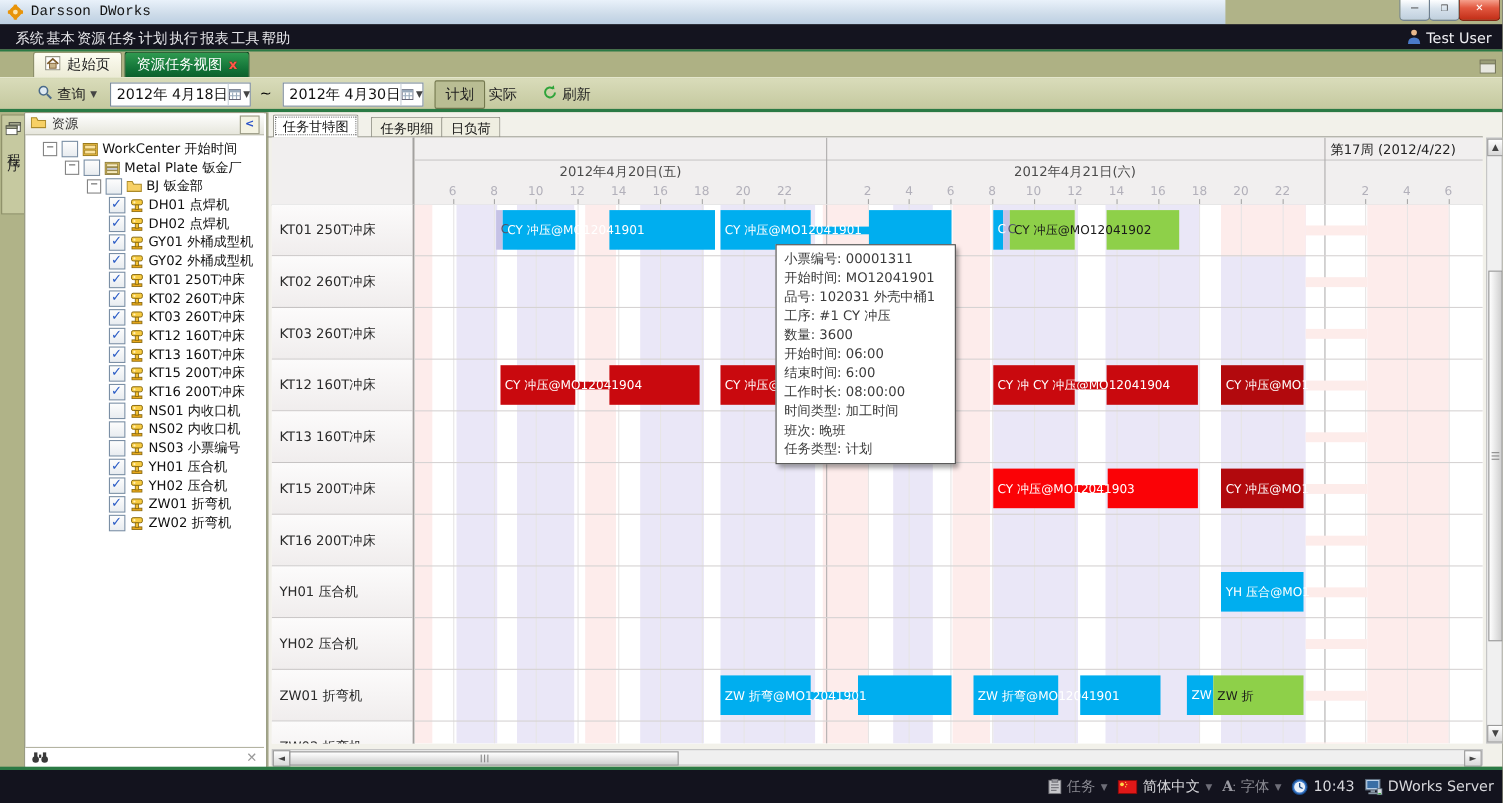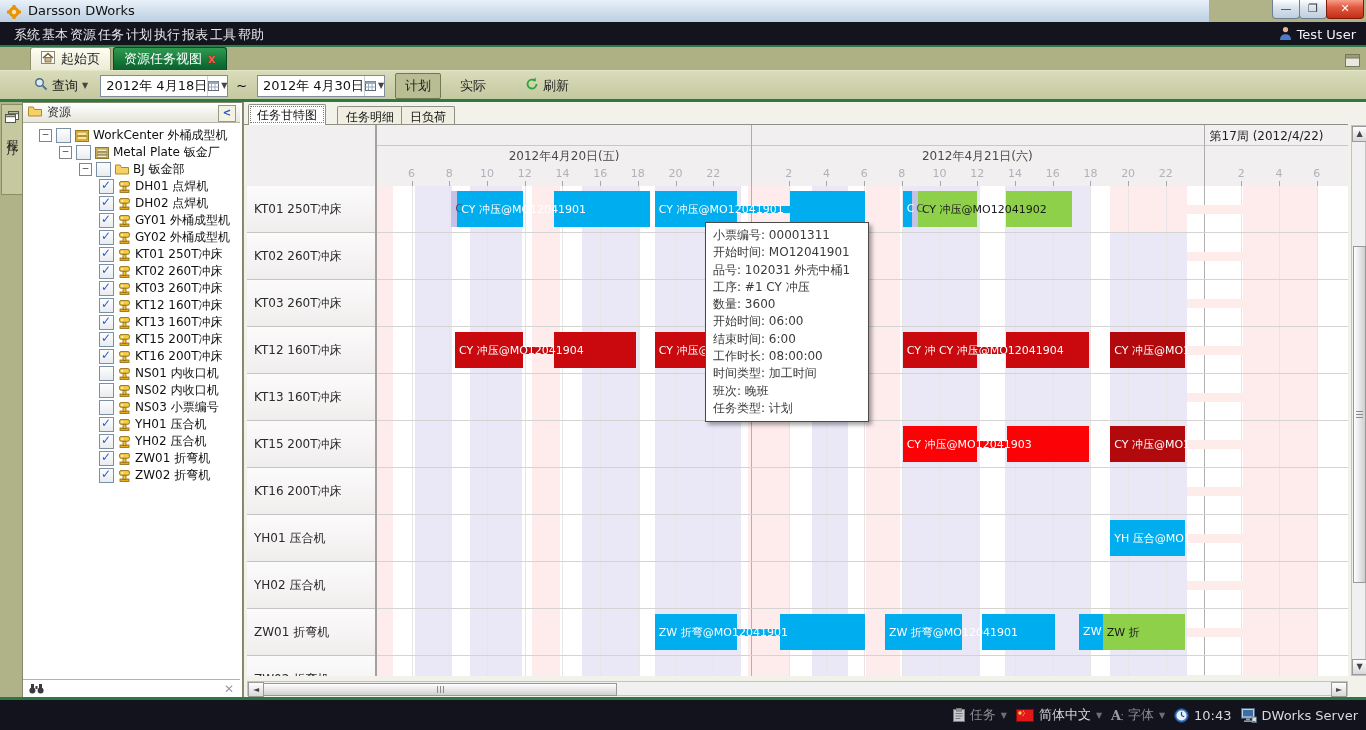--- a/index.html
+++ b/index.html
@@ -1,21 +1,21 @@
 <!DOCTYPE html>
 <html><head>
 <meta charset="utf-8">
 <style>
   html,body{margin:0;padding:0;background:#555;}
   #app{position:relative;width:1366px;height:730px;overflow:hidden;
        font-family:"DejaVu Sans",sans-serif;background:#b0b388;cursor:default;}
   .abs{position:absolute;}
   
-  #titlebar{left:0;top:0;width:1209px;height:22px;
-    background:linear-gradient(#e9f1fa,#cddbe9 60%,#bccfe2);border-bottom:1px solid #94a6b8;}
+  #titlebar{left:0;top:0;width:1114px;height:22px;
+    background:linear-gradient(#e9f1fa,#cddbe9 60%,#bccfe2);border-bottom:1px solid #94a6b8;font-family:Liberation Mono, monospace;}
   #title-text{left:28px;top:3px;font-size:13px;color:#111;}
   .winbtn{top:0;height:18px;border:1px solid #6e7f90;border-top:none;border-radius:0 0 4px 4px;
     background:linear-gradient(#fdfeff,#d7e2ec 45%,#bfcfdd);text-align:center;font-size:11px;color:#333;line-height:17px;}
   #btn-close{background:linear-gradient(#f6a08c,#e25840 40%,#c22e17);color:#fff;border-color:#7e1a0a;font-weight:bold;}
   
   #menubar{left:0;top:22px;width:1366px;height:23px;background:#14141f;}
   #menu-items{display:flex;gap:2px;padding:4px 0 0 14px;}
   .menu-item{color:#e6e6ea;font-size:13px;}
   #user-box{right:10px;top:26px;color:#f0f0f4;font-size:13px;display:flex;align-items:center;gap:5px;}
   #greenline1{left:0;top:45px;width:1366px;height:2px;background:#2b7a45;}
@@ -32,21 +32,21 @@
     border-top:1px solid #e4e6cc;display:flex;align-items:center;}
   .tb{display:flex;align-items:center;gap:4px;font-size:13px;color:#222;}
   #query-btn{margin-left:28px;padding:2px 6px;}
   .caret{font-size:8px;color:#444;}
   .datefield{width:126px;height:20px;background:#fff;border:1px solid #7d8d9c;display:flex;align-items:center;
     font-size:13px;color:#111;margin-left:6px;}
   .datefield .dtext{flex:1;padding-left:5px;white-space:nowrap;}
   .datefield .dbtn{width:30px;height:100%;display:flex;align-items:center;justify-content:center;gap:2px;border-left:1px solid #c8d0d8;}
   #tilde{margin:0 4px 0 8px;font-size:13px;}
   #btn-plan{margin-left:10px;padding:3px 9px;background:#b9bd93;border:1px solid #74784e;border-radius:2px;font-size:13px;}
-  #btn-actual{padding:3px 18px;background:transparent;border:1px solid transparent;font-size:13px;}
+  #btn-actual{padding:3px 2px;background:transparent;border:1px solid transparent;font-size:13px;}
   #btn-refresh{margin-left:14px;padding:2px 6px;}
   #greenline2{left:0;top:99px;width:1366px;height:3px;background:#2b7a45;}
   
   #leftstrip{left:0;top:102px;width:22px;height:595px;background:#b0b388;border-right:1px solid #999c74;}
   #side-tab{left:1px;top:104px;width:20px;height:86px;background:#c6c9a0;border:1px solid #8a8d66;
     display:flex;flex-direction:column;align-items:center;padding-top:3px;gap:4px;}
   #side-tab-label{writing-mode:vertical-rl;font-size:12px;color:#222;letter-spacing:2px;}
   
   #respanel{left:22px;top:102px;width:219px;height:595px;background:#fff;border:1px solid #84876a;}
   #res-header{left:0;top:0;width:217px;height:20px;background:linear-gradient(#ffffff,#e6e6dc);
@@ -251,21 +251,21 @@
         <div class="tnode" style="padding-left: 16px;">
           <div class="expander">−</div>
           <div class="cb"></div>
           <div class="ticon">
             <svg width="14" height="12" viewBox="0 0 14 12">
               <rect x="0.5" y="0.5" width="13" height="11" fill="#f2c24a" stroke="#9a7a1a"></rect>
               <rect x="2" y="2" width="10" height="3.4" fill="#fbe3a0" stroke="#9a7a1a" stroke-width="0.7"></rect>
               <rect x="2" y="6.5" width="10" height="3.4" fill="#fbe3a0" stroke="#9a7a1a" stroke-width="0.7"></rect>
             </svg>
           </div>
-          <span>WorkCenter 外桶成型机</span>
+          <span>WorkCenter 开始时间</span>
         </div>
         <div class="tnode" style="padding-left: 36px;">
           <div class="expander">−</div>
           <div class="cb"></div>
           <div class="ticon">
             <svg width="14" height="12" viewBox="0 0 14 12">
               <rect x="0.5" y="0.5" width="13" height="11" fill="#e8c862" stroke="#8a7a3a"></rect>
               <rect x="2" y="2" width="10" height="2.6" fill="#f8ecc0" stroke="#8a7a3a" stroke-width="0.7"></rect>
               <rect x="2" y="5.2" width="10" height="2.6" fill="#c8cad0" stroke="#8a7a3a" stroke-width="0.7"></rect>
               <rect x="2" y="8.2" width="10" height="2.4" fill="#f8ecc0" stroke="#8a7a3a" stroke-width="0.7"></rect>

